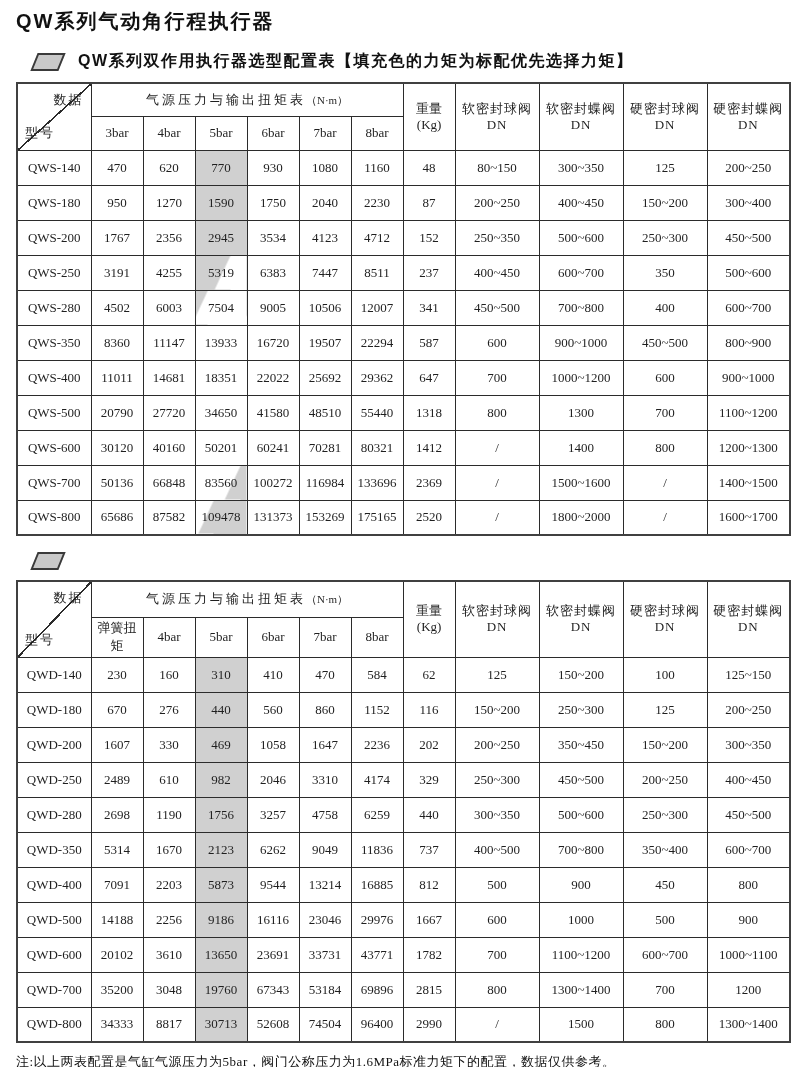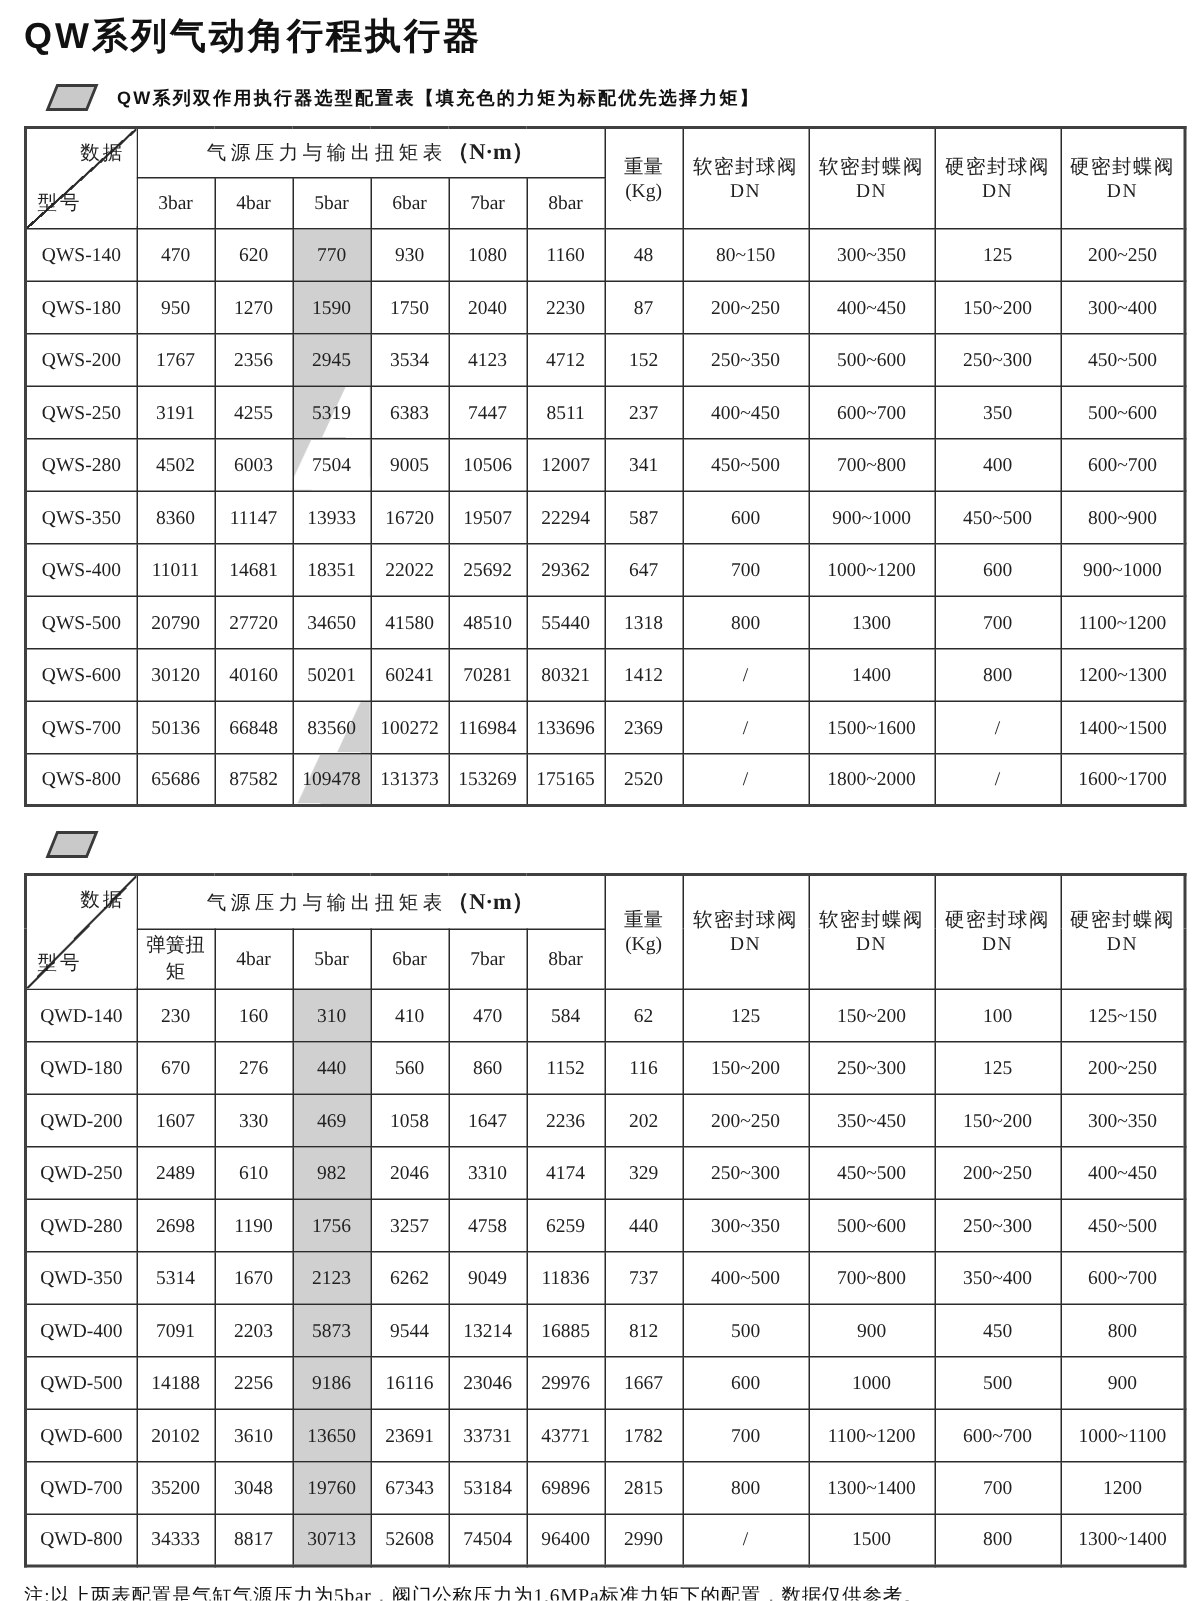--- a/index.html
+++ b/index.html
@@ -3,27 +3,27 @@
 <meta charset="utf-8">
 <style>
   html,body{margin:0;padding:0;background:#ffffff;}
   body{
     width:800px;height:1067px;
     font-family:"Liberation Sans","DejaVu Sans",sans-serif;
     color:#1b1b1b;position:relative;overflow:hidden;
   }
   .page{padding:6px 12px 0 14px;}
   .page-title{
-    font-size:24px;font-weight:bold;letter-spacing:2px;
+    font-size:20px;font-weight:bold;letter-spacing:2px;
     margin:2px 0 16px 2px;color:#111;
   }
   .section-head{
     display:flex;align-items:center;gap:16px;
     margin:16px 0 10px 16px;
-    font-size:12px;font-weight:bold;letter-spacing:1.5px;color:#111;
+    font-size:16px;font-weight:bold;letter-spacing:1.5px;color:#111;
   }
   .para-icon{
     width:24px;height:14px;flex:0 0 auto;
     background:#c9c9c9;border:2px solid #3a3a3a;
     transform:skewX(-22deg);margin-left:4px;
   }
   table.sel-table{
     border-collapse:collapse;table-layout:fixed;
     width:773px;margin-left:2px;
     font-family:"Liberation Serif","DejaVu Serif",serif;
@@ -39,21 +39,21 @@
   table.t2 thead tr.hr1{height:36px;}
   table.t2 thead tr.hr2{height:40px;}
   table.sel-table tbody tr{height:35px;}
   th.corner{position:relative;padding:0;
     background:linear-gradient(to bottom right,
       #fff calc(50% - 0.8px),#2b2b2b calc(50% - 0.8px),
       #2b2b2b calc(50% + 0.8px),#fff calc(50% + 0.8px));
   }
   th.corner .c-top{position:absolute;top:7px;right:7px;letter-spacing:2px;}
   th.corner .c-bot{position:absolute;bottom:8px;left:7px;letter-spacing:2px;}
-  .unit{font-size:15px;letter-spacing:0;font-weight:bold;}
+  .unit{font-size:11px;letter-spacing:0;}
   .tg{letter-spacing:3px;}
   .vh div{line-height:16px;letter-spacing:1px;}
   .wh div{line-height:16px;}
   
   .sh-full{background:#d0d0d0;}
   .sh-a{background:linear-gradient(115deg,#d0d0d0 52%,#ffffff 53%);}
   .sh-b{background:linear-gradient(115deg,#d0d0d0 18%,#ffffff 19%);}
   .sh-c{background:linear-gradient(295deg,#d0d0d0 32%,#ffffff 33%);}
   .sh-d{background:linear-gradient(295deg,#d0d0d0 72%,#ffffff 73%);margin-left:22px;}
   .note{

